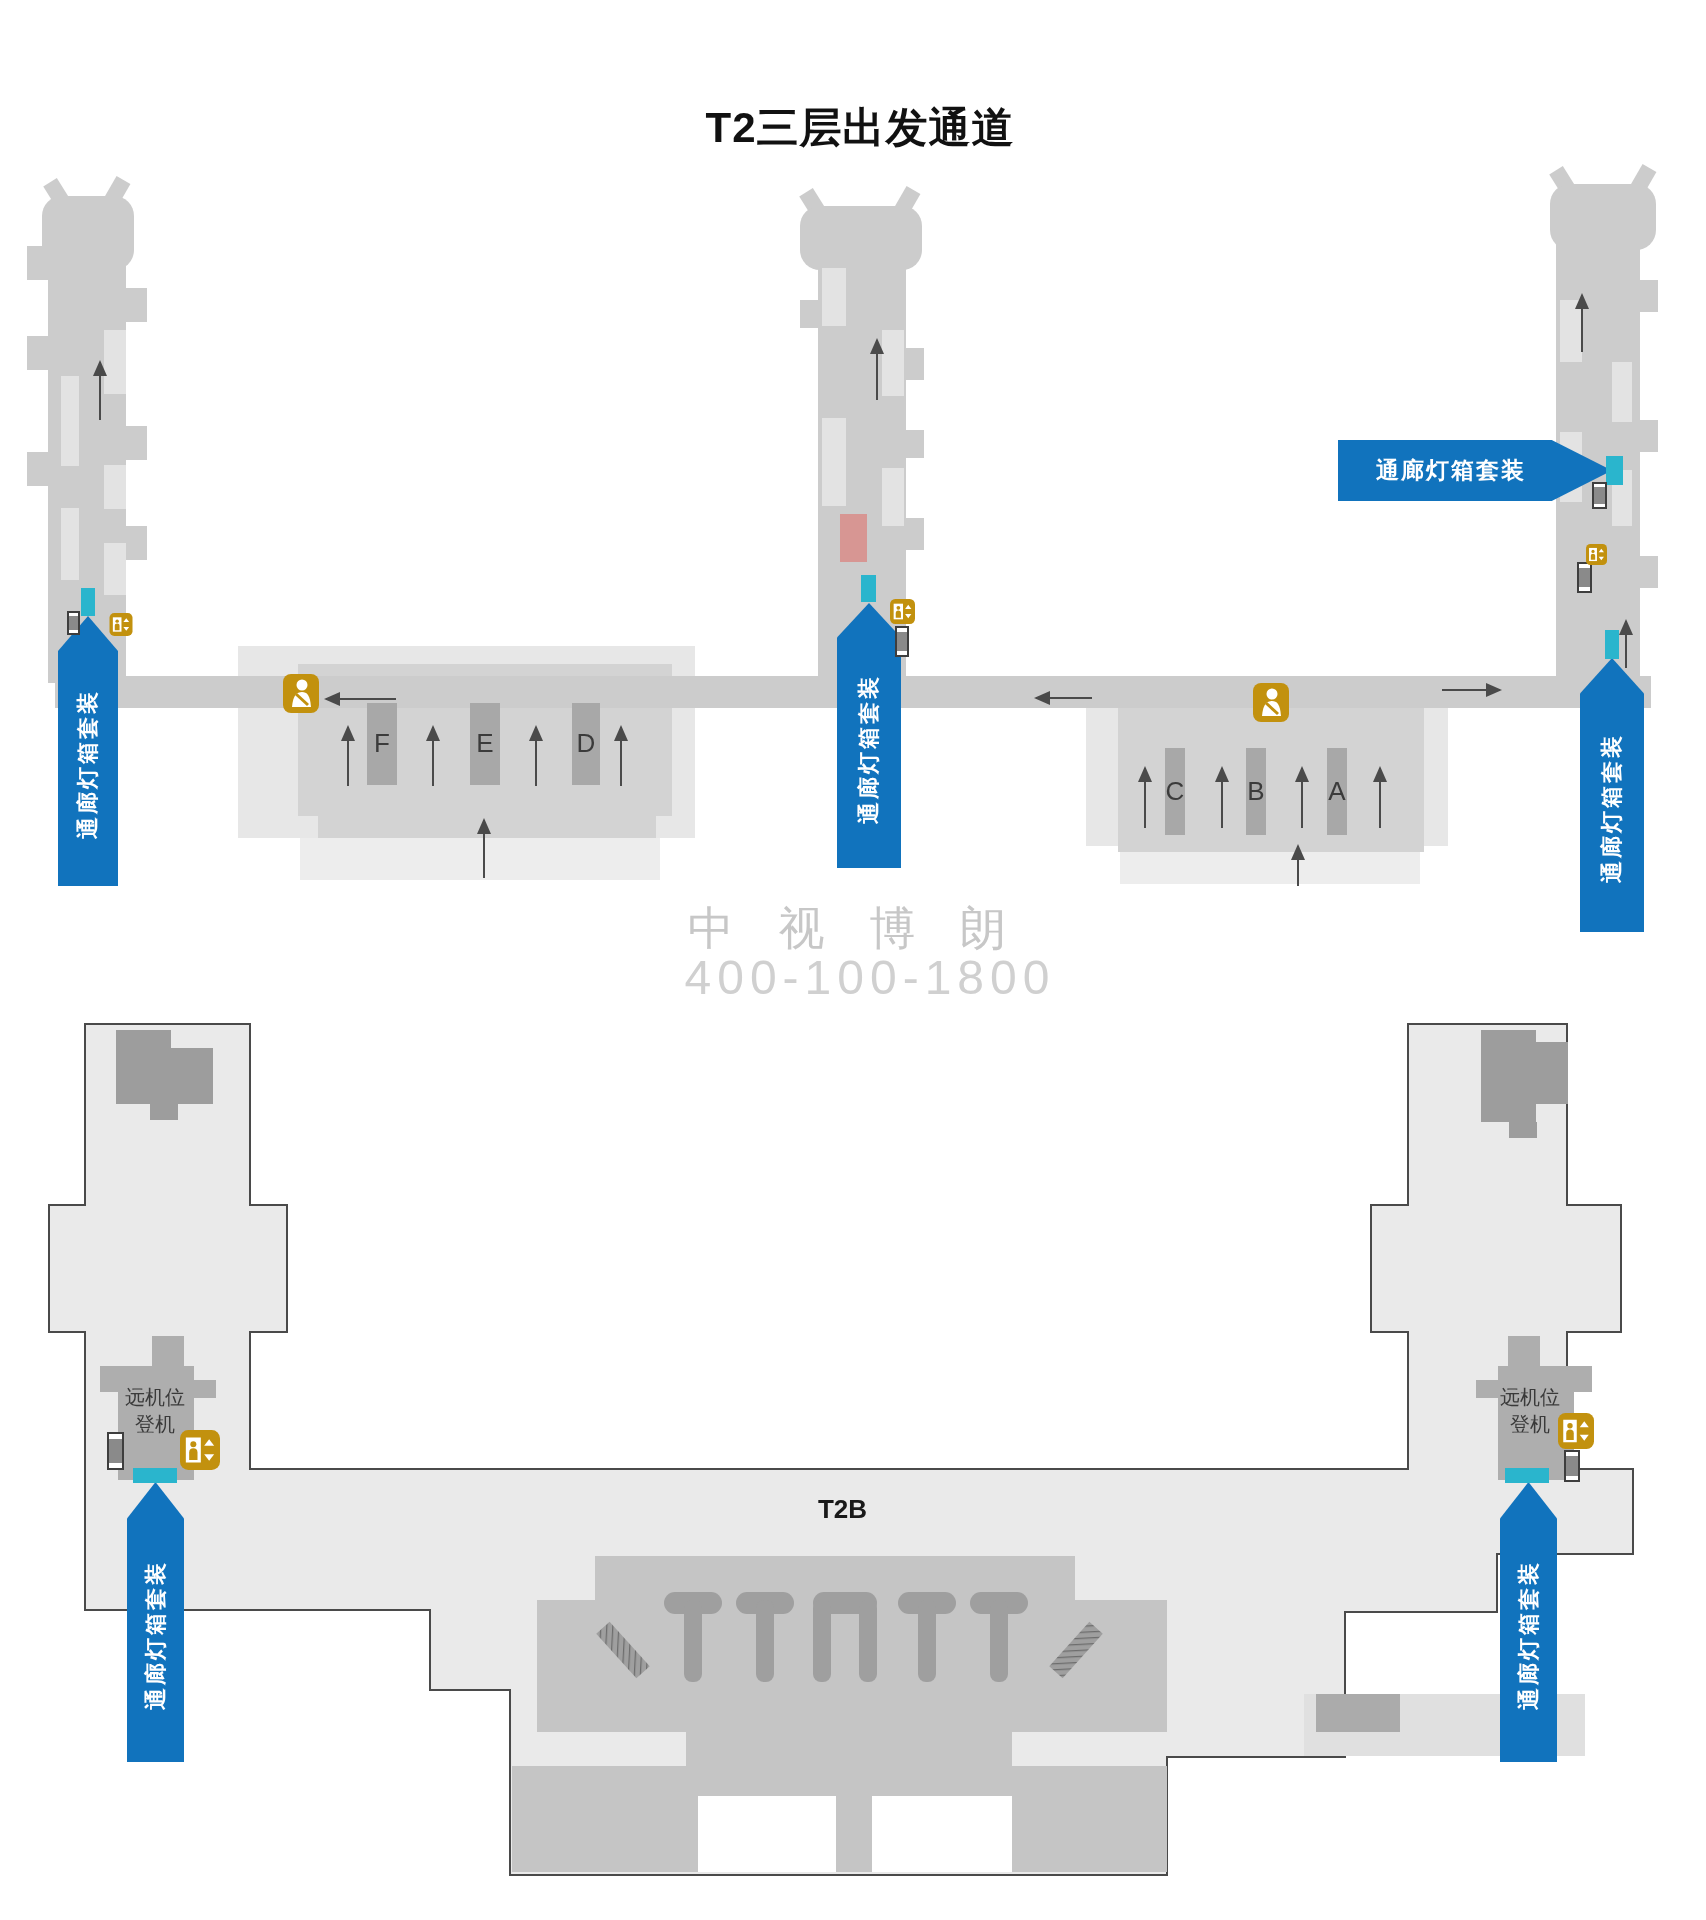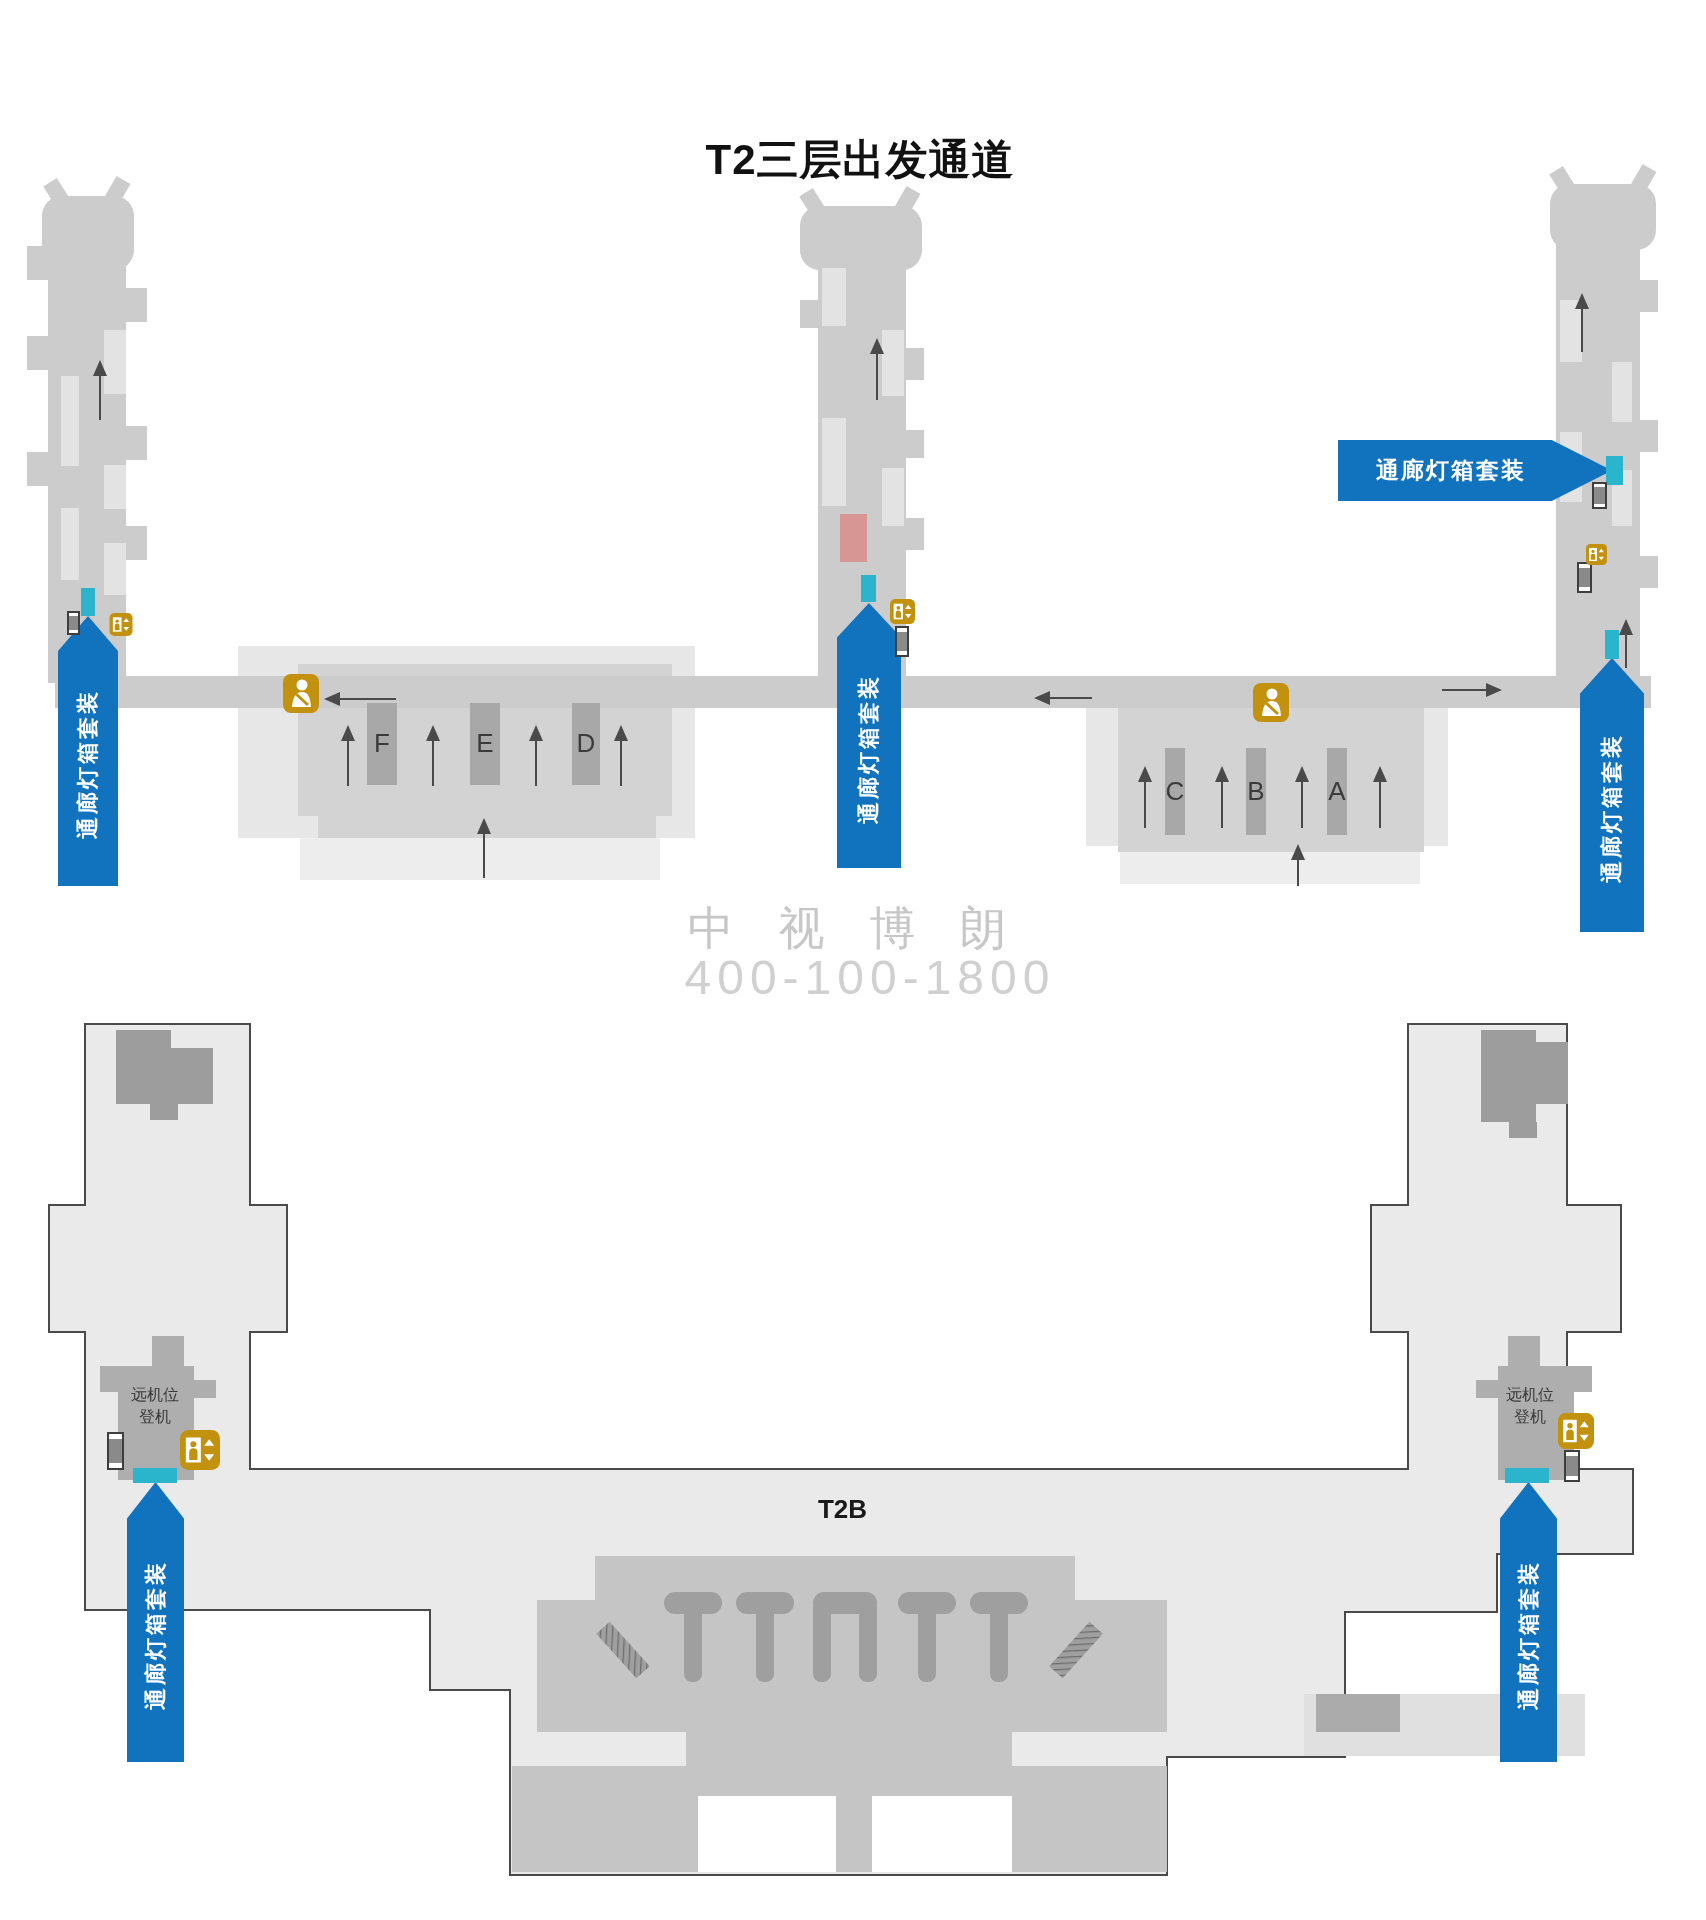--- a/index.html
+++ b/index.html
@@ -1,39 +1,39 @@
 <!DOCTYPE html>
 <html style="--banner-blue: #1173bd; --lightbox-cyan: #2ab5cd; --icon-gold: #c2910e; --highlight-pink: #d79693;"><head>
 <meta charset="utf-8">
 <style>
   html,body{margin:0;padding:0;background:#fff;}
   #stage{position:relative;width:1706px;height:1920px;background:#fff;overflow:hidden;
          font-family:"Liberation Sans","DejaVu Sans",sans-serif;}
   .abs{position:absolute;}
   svg.plan{position:absolute;left:0;top:0;z-index:1;}
-  .title{z-index:6;text-align:center;font-weight:bold;font-size:42px;color:#111;letter-spacing:1px;margin-top:32px;}
+  .title{z-index:6;text-align:center;font-weight:bold;font-size:42px;color:#111;letter-spacing:1px;}
   .wm{z-index:2;text-align:center;color:#c7c7c7;}
   .wm1{font-size:46px;letter-spacing:16px;}
   .wm2{font-size:48px;color:#d0d0d0;letter-spacing:6px;}
   .banner-v{z-index:7;background:var(--banner-blue,#1173bd);
             clip-path:polygon(50% 0,100% 13%,100% 100%,0 100%,0 13%);
             display:flex;align-items:center;justify-content:center;}
   .banner-v span{transform:rotate(-90deg);white-space:nowrap;color:#fff;font-weight:bold;
                  font-size:22px;letter-spacing:3px;margin-top:26px;}
   .banner-h{z-index:7;background:var(--banner-blue,#1173bd);
             clip-path:polygon(0 0,78% 0,100% 50%,78% 100%,0 100%);
             display:flex;align-items:center;justify-content:center;}
   .banner-h span{color:#fff;font-weight:bold;font-size:23px;letter-spacing:2px;padding-right:48px;}
   .cy{z-index:8;background:var(--lightbox-cyan,#2ab5cd);}
   .esc{z-index:8;box-sizing:border-box;border:2px solid #3e3e3e;
        background:linear-gradient(180deg,#fff 0 14%,#8a8a8a 14% 86%,#fff 86%);}
   .goldwrap{z-index:9;color:var(--icon-gold,#c2910e);}
   .goldwrap svg{display:block;width:100%;height:100%;}
   .gate-letter{z-index:5;text-align:center;font-size:26px;color:#3b3b3b;}
-  .small-label{z-index:5;text-align:center;font-size:16px;line-height:1.35;color:#3a3a3a;}
+  .small-label{z-index:5;text-align:center;font-size:20px;line-height:1.35;color:#3a3a3a;}
   .t2b{z-index:5;text-align:center;font-size:26px;color:#1a1a1a;}
 </style>
 </head>
 <body>
 
 <div id="stage">
 
   <svg class="plan" width="1706" height="1920" viewBox="0 0 1706 1920">
     <defs>
       <marker id="ah" markerWidth="10" markerHeight="10" refX="7" refY="3.5" orient="auto">

